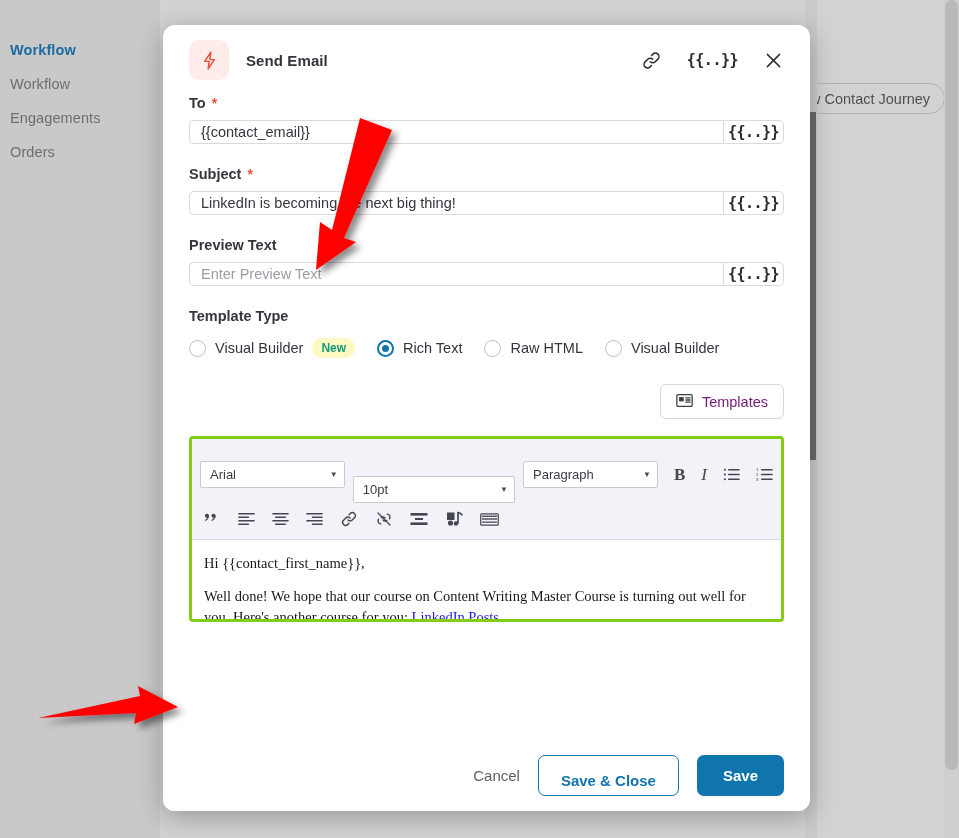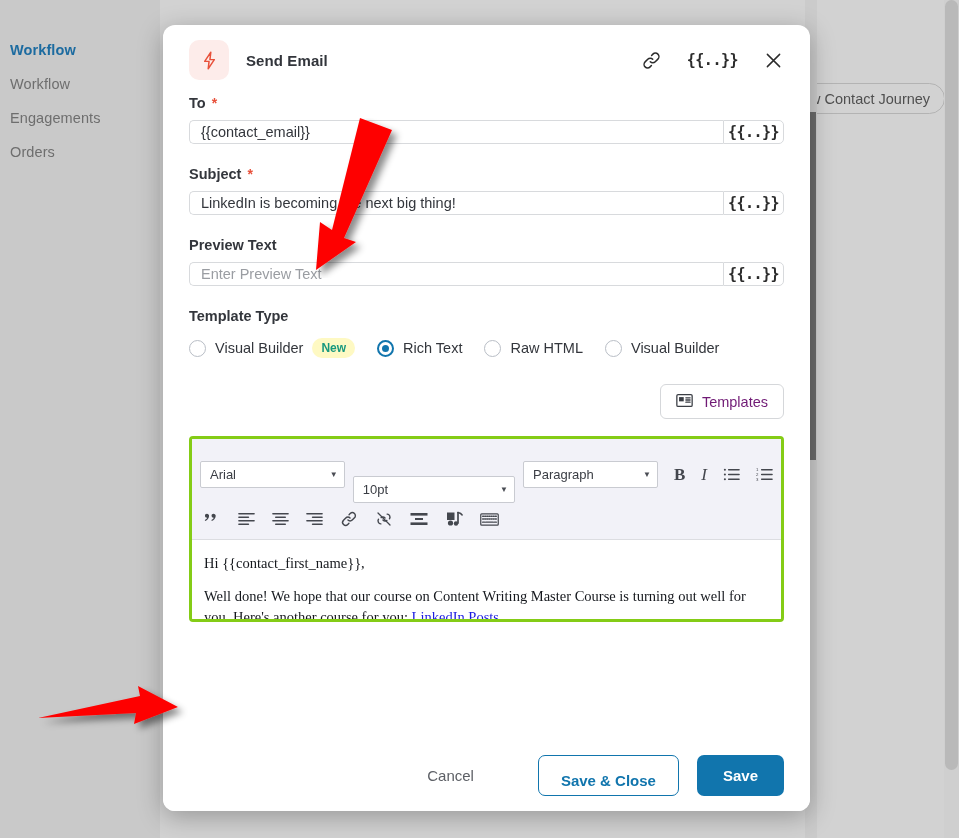--- a/index.html
+++ b/index.html
@@ -370,21 +370,20 @@
     height: 41px;
     padding: 16px 22px;
     border: 1.5px solid #1175ad;
     border-radius: 7px;
     background: #fff;
     color: #1175ad;
     font-size: 15px;
     font-weight: 700;
     cursor: pointer;
     font-family: inherit;
-    margin-left: 46px;
   }
   #save-btn {
     height: 41px;
     padding: 0 26px;
     border: none;
     border-radius: 7px;
     background: #1175ad;
     color: #fff;
     font-size: 15px;
     font-weight: 700;

